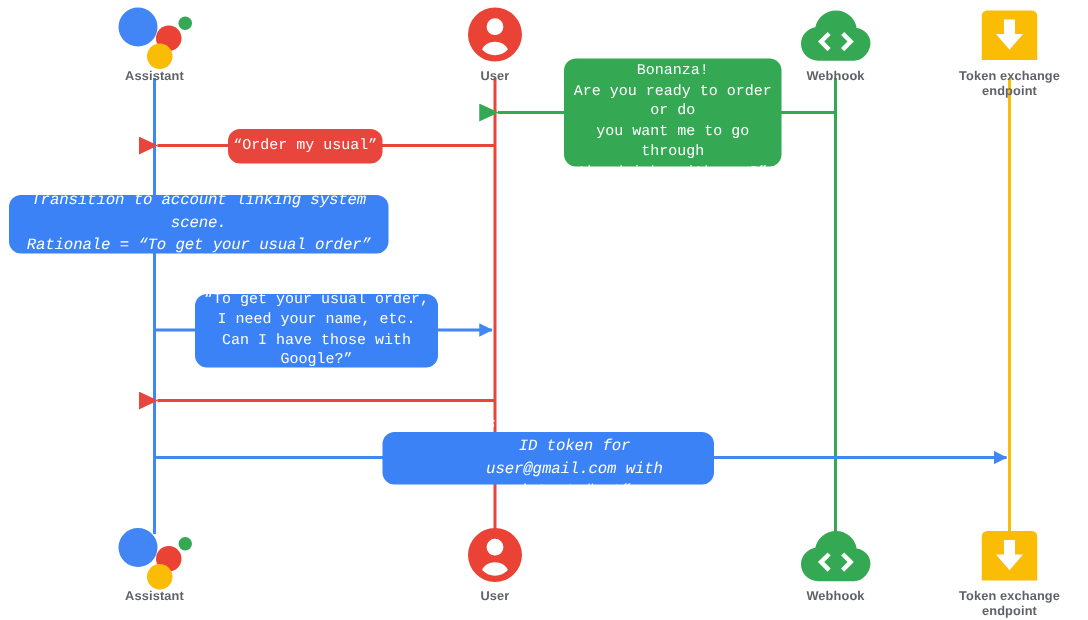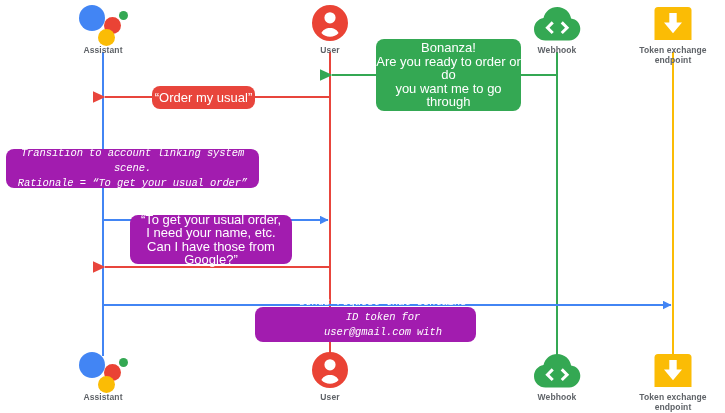--- a/index.html
+++ b/index.html
@@ -64,26 +64,26 @@
     border-radius: 8px;
     box-sizing: border-box;
     color: #ffffff;
     text-align: center;
     display: flex;
     align-items: center;
     justify-content: center;
     white-space: pre-line;
   }
   .msg.red    { background: #E8453C; }
-  .msg.blue   { background: #a21caf; margin-top: 19px; }
+  .msg.blue   { background: #3b82f6; }
   .msg.green  { background: #34A853; }
 
   .msg.sans {
-    font-family: Liberation Sans, sans-serif;
-    font-size: 13px;
+    font-family: Liberation Mono, monospace;
+    font-size: 10px;
     line-height: 13.5px;
   }
   .msg.mono {
     font-family: "Liberation Mono", monospace;
     font-style: italic;
     font-size: 10.5px;
     line-height: 15px;
     letter-spacing: -0.1px;
   }
 </style>
@@ -213,19 +213,19 @@
 you want me to go through
 the drinks with you?”</div>
 
   <div class="msg red sans" style="left:152px; top:86px; width:103px; height:23px;">“Order my usual”</div>
 
   <div class="msg blue mono" style="left:6px; top:130px; width:253px; height:39px;">Transition to account linking system scene.
 Rationale = “To get your usual order”</div>
 
   <div class="msg blue sans" style="left:130px; top:196px; width:162px; height:49px;">“To get your usual order,
 I need your name, etc.
-Can I have those from Google?”</div>
+Can I have those with Google?”</div>
 
 
   <div class="msg blue mono" style="left:255px; top:288px; width:221px; height:35px;padding-left:35px;">Sends request that contains ID token for
 user@gmail.com with intent=“get”</div>
 
 </div>
 
 </body></html>

